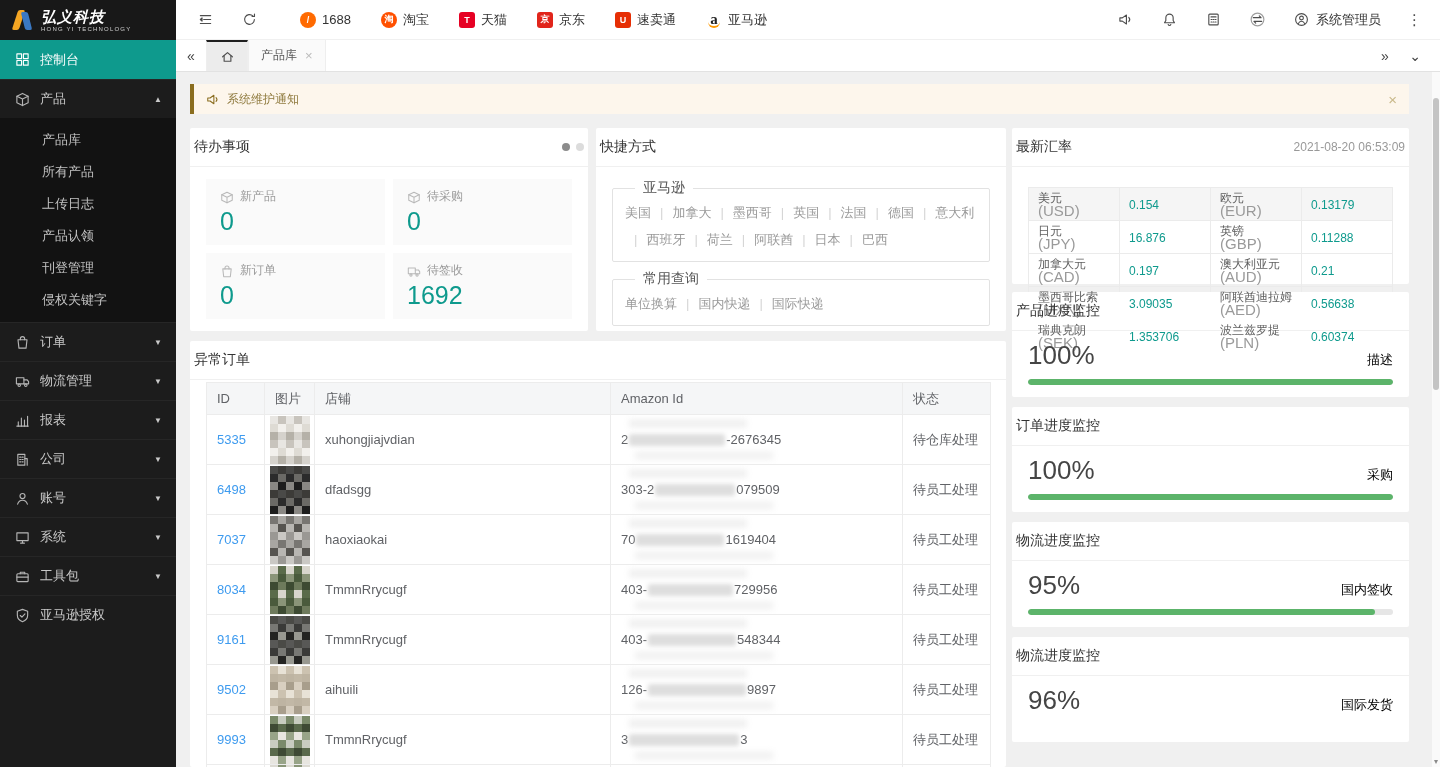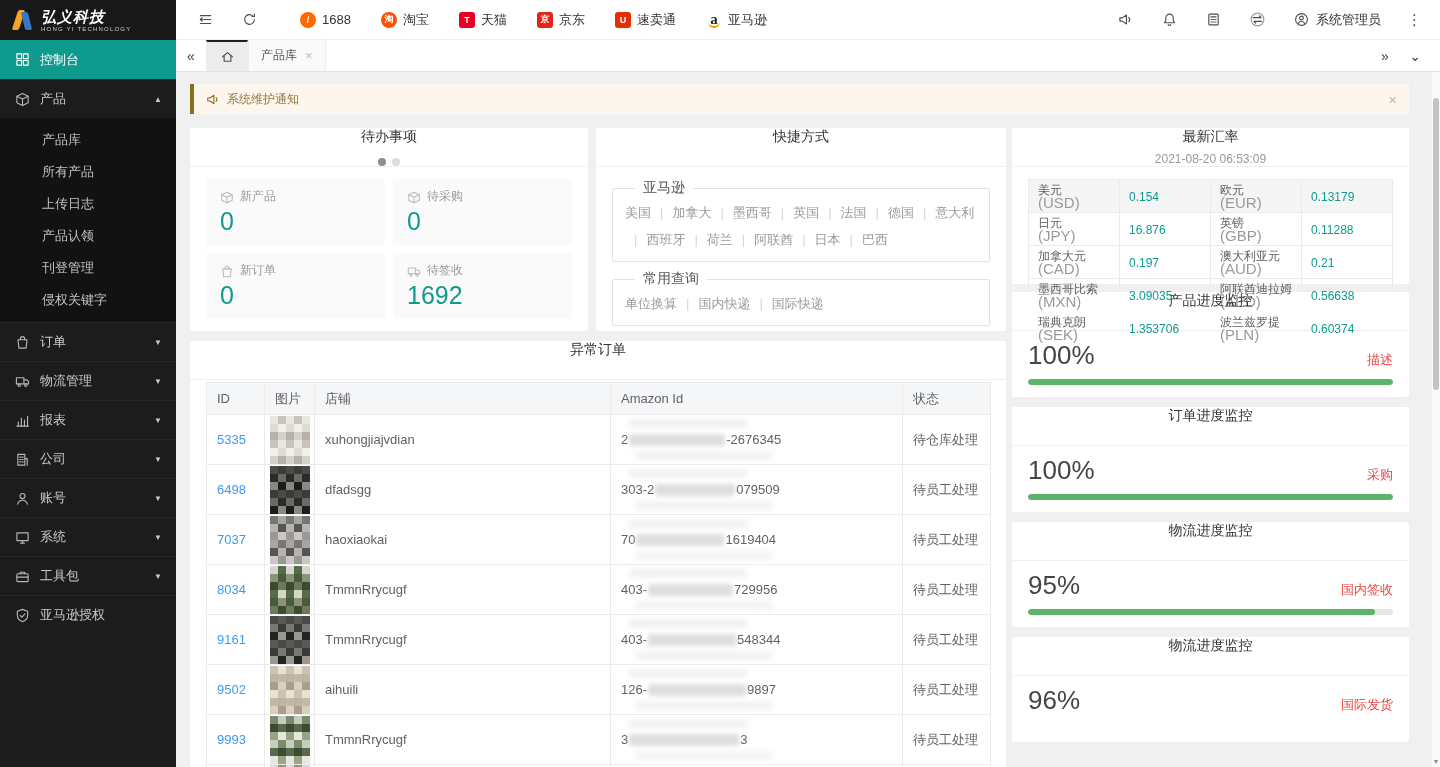--- a/index.html
+++ b/index.html
@@ -56,21 +56,21 @@
   .alert-icon { color:#8a6d1f; width:14px; height:14px; margin-right:7px; display:flex; }
   .alert-text { font-size:12px; color:#8f7a3e; flex:1; cursor:pointer; }
   .alert-close { color:#c9b98a; font-size:15px; cursor:pointer; }
 
   .cols { display:flex; gap:6px; }
   .col-left { width:816px; flex:none; }
   .col-right { flex:1; min-width:0; }
   .row-top { display:flex; gap:8px; }
 
   .panel { background:#fff; border-radius:2px; }
-  .p-head { height:39px; display:flex; align-items:center; justify-content:space-between; padding:0 24px; border-bottom:1px solid #f0f0f0;flex-direction:column; }
+  .p-head { height:39px; display:flex; align-items:center; justify-content:space-between; padding:0 4px; border-bottom:1px solid #f0f0f0; }
   .p-title { font-size:14px; color:#333; }
   .p-extra { font-size:12px; color:#999; }
 
   
   .todo { width:398px; height:203px; flex:none; }
   .dots { display:flex; gap:6px; }
   .dot { width:8px; height:8px; border-radius:50%; background:#dcdcdc; cursor:pointer; }
   .dot.on { background:#8c8c8c; }
   .todo-grid { padding:12px 16px; display:grid; grid-template-columns:1fr 1fr; gap:8px; }
   .tcard { background:#fafafa; height:66px; padding:9px 14px; }
@@ -82,34 +82,34 @@
   .shortcuts { flex:1; height:203px; }
   .sc-body { padding:4px 16px; }
   .sc-fs { border:1px solid #e2e2e2; border-radius:2px; padding:2px 12px 8px; margin-top:8px; }
   .sc-fs legend { padding:0 8px; margin-left:10px; font-size:14px; color:#555; }
   .sc-links { display:flex; flex-wrap:wrap; align-items:center; font-size:13px; color:#9a9a9a; line-height:27px; }
   .sc-link { cursor:pointer; }
   .sc-sep { color:#d5d5d5; margin:0 9px; }
 
   
   .rates { height:156px; }
-  .rtable { border-collapse:collapse; margin:12px 16px 0; width:calc(100% - 32px); table-layout:fixed; }
+  .rtable { border-collapse:collapse; margin:20px 16px 0; width:calc(100% - 32px); table-layout:fixed; }
   .rtable td { border:1px solid #ebebeb; height:33px; padding:2px 9px; vertical-align:middle; }
   .rtable tr:first-child td { background:#f5f5f5; }
   .r-name { font-size:12px; color:#5f5f5f; line-height:13px; }
   .r-code { font-size:15px; color:#9a9a9a; line-height:12px; }
   .r-val { font-size:12px; color:#0e9a8d; }
 
   
   .monitor { height:105px; margin-top:10px; }
   .monitor:first-child { margin-top:8px; }
   .mon-body { padding:8px 16px 0; }
   .mon-line { display:flex; align-items:baseline; justify-content:space-between; }
   .mon-pct { font-size:26px; color:#454545; line-height:32px; }
-  .mon-label { font-size:13px; color:#ef4444; }
+  .mon-label { font-size:13px; color:#000000; }
   .mon-bar { margin-top:8px; height:6px; border-radius:3px; background:#e6e6e6; overflow:hidden; }
   .mon-fill { height:100%; border-radius:3px; background:#5cb46a; }
 
   
   .orders { margin-top:10px; height:426px; overflow:hidden; }
   .otable { border-collapse:collapse; margin:2px 16px 0; width:calc(100% - 32px); table-layout:fixed; }
   .otable th { background:#f5f6f7; font-weight:normal; font-size:13px; color:#606266; text-align:left; height:32px; padding:0 10px; border:1px solid #ececec; }
   .otable td { border:1px solid #ececec; height:49px; padding:0 10px; font-size:13px; color:#606266; vertical-align:middle; overflow:hidden; }
   .oid { color:#3e9bef; cursor:pointer; }
   .td-thumb { padding:0 !important; }

